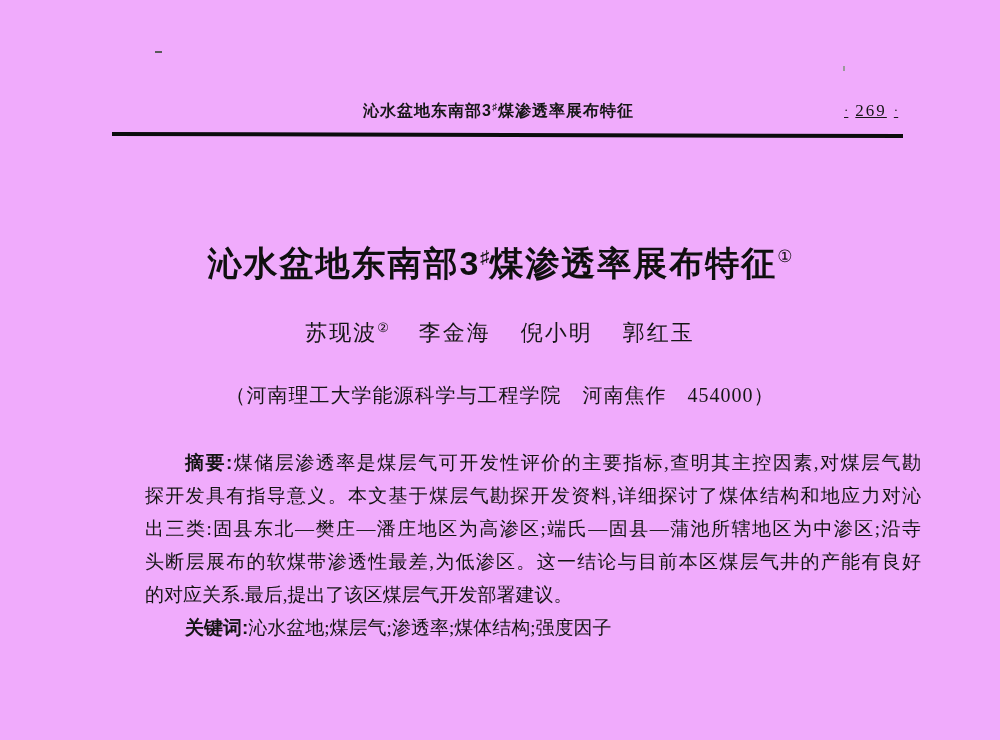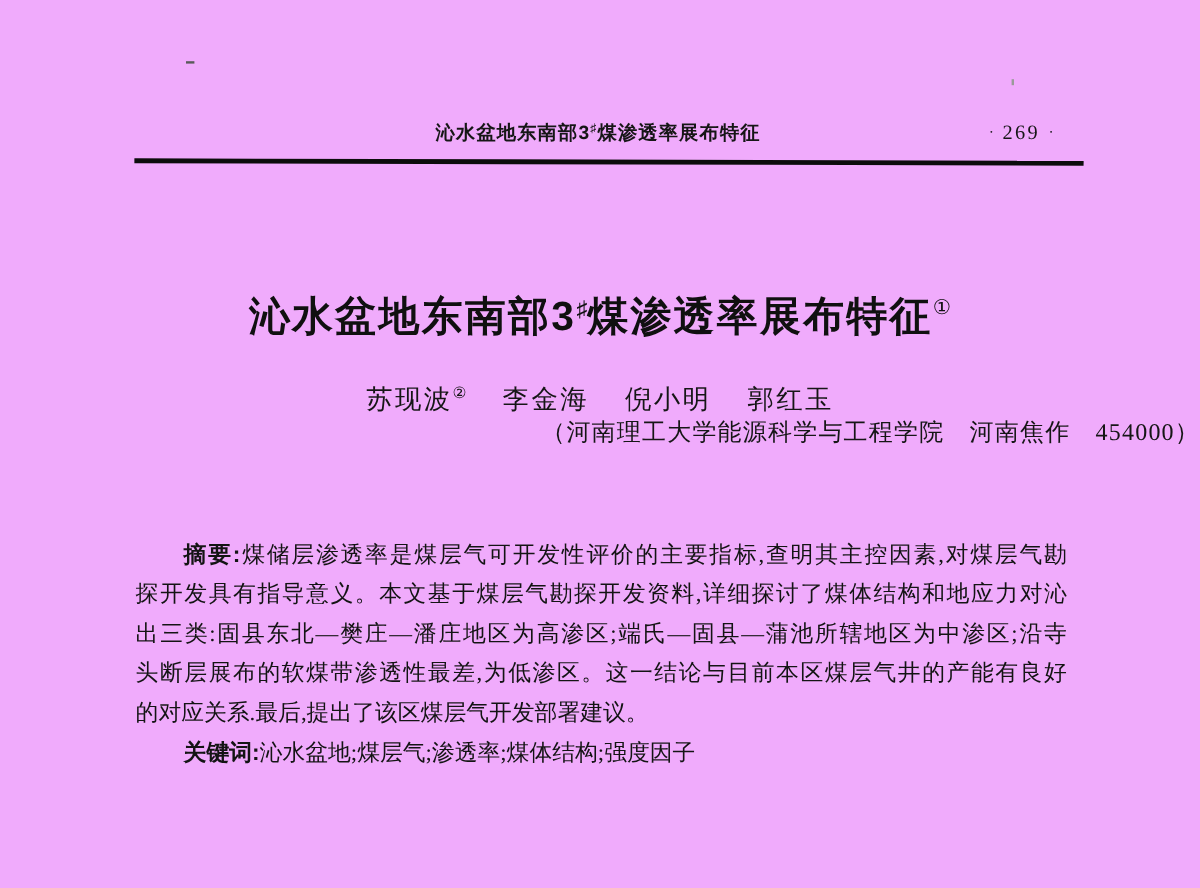--- a/index.html
+++ b/index.html
@@ -23,24 +23,25 @@
     font-size: 16px;
     letter-spacing: 1px;
     color: #161616;
     white-space: nowrap;
   }
   .running-head sup { font-size: 10px; }
 
   .page-num {
     position: absolute;
     top: 101px;
-    left: 824px;
+    left: 844px;
     font-size: 17px;
     color: #161616;
     white-space: nowrap;
+    text-decoration: underline;
   }
   .page-num .dot { font-size: 13px; vertical-align: 2px; }
   .page-num .num { margin: 0 7px; letter-spacing: 2px; }
 
   .rule {
     position: absolute;
     top: 133px;
     left: 112px;
     width: 791px;
     height: 4px;
@@ -74,41 +75,41 @@
     font-size: 22px;
     letter-spacing: 2px;
     color: #161616;
     white-space: nowrap;
   }
   .authors .author { margin: 0 15px; }
   .authors sup { font-size: 13px; vertical-align: 8px; letter-spacing: 0; }
 
   .affiliation {
     position: absolute;
-    top: 347px;
+    top: 382px;
     left: 0;
     width: 1000px;
-    text-align: right;
+    text-align: center;
     font-size: 20px;
     letter-spacing: 1px;
     color: #161616;
     white-space: nowrap;
   }
 
   
   .abstract {
     position: absolute;
     left: 113px;
     top: 446px;
     width: 776px;
     font-size: 19px;
     line-height: 33px;
     color: #141414;
   }
-  .aline { width: 100%; }
+  .aline { width: 100%; margin-left: 32px; }
   .just { text-align: justify; text-align-last: justify; }
   .indent { padding-left: 40px; box-sizing: border-box; }
   .blabel {
     font-family: "Liberation Sans", sans-serif;
     font-weight: 700;
   }
   .abstract sup { font-size: 12px; vertical-align: 6px; }
 
   
   .artifact { position: absolute; }

